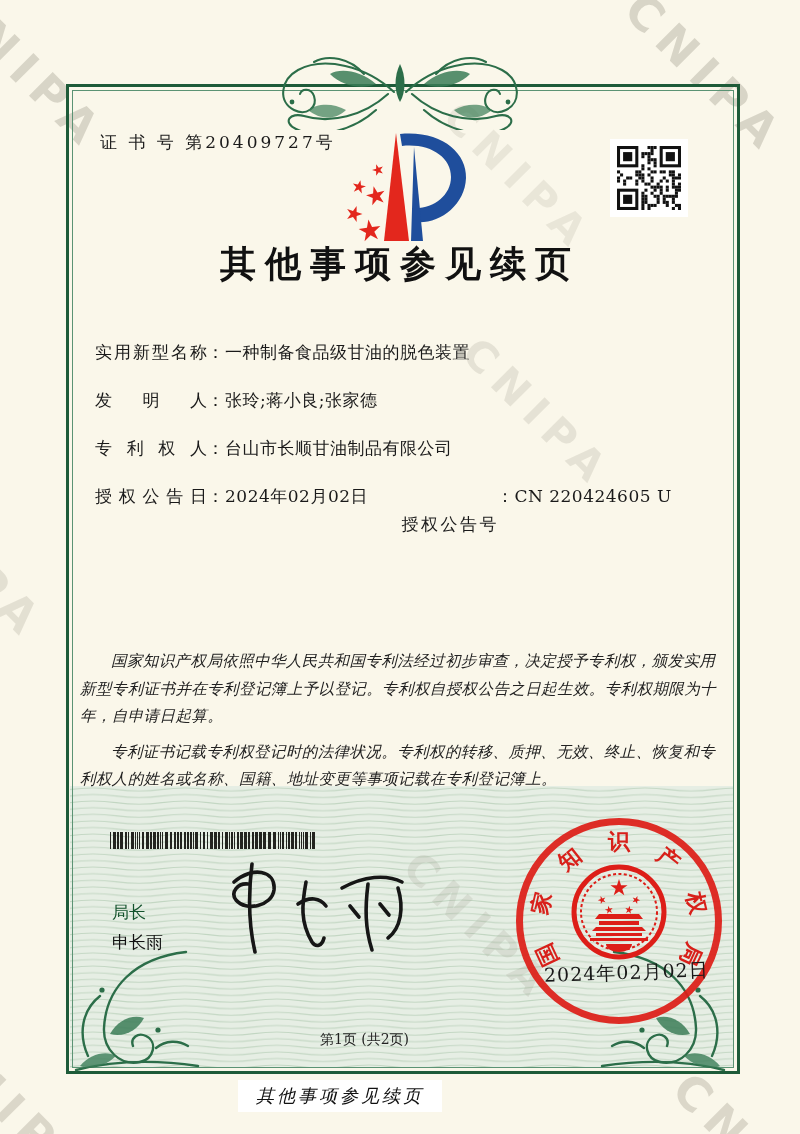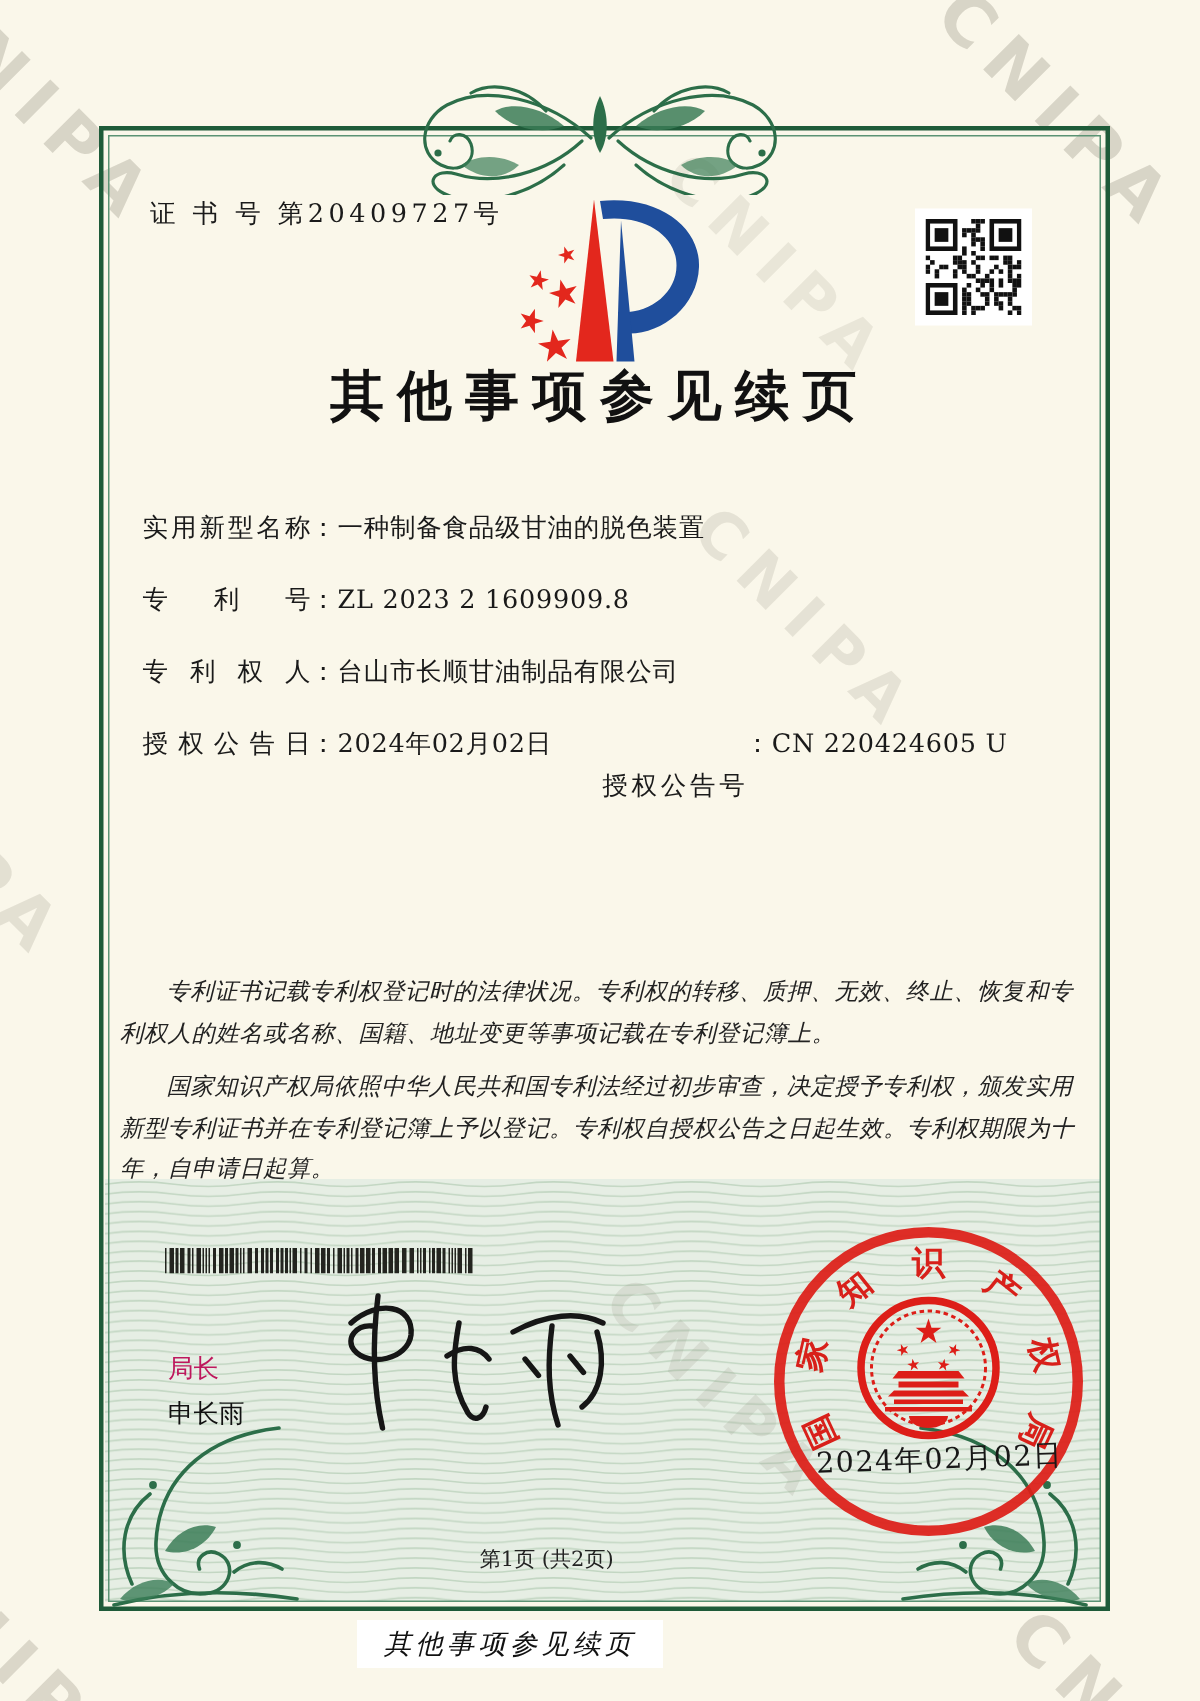--- a/index.html
+++ b/index.html
@@ -42,21 +42,21 @@
   .grant2{margin-left:28px;}
   .grant2 .flabel{width:95px;margin-top:28px;}
   
   .paras{left:80px;top:648px;width:650px;z-index:5;}
   .paras p{margin:0 0 8px 0;font-size:15.5px;line-height:1.78;letter-spacing:.4px;
            text-indent:2em;font-style:italic;color:#222;}
   
   .barcode{left:110px;top:832px;z-index:5;}
   .barcode rect{fill:#23241f;}
   .signer-title{left:112px;top:901px;font-size:17px;z-index:5;
-    font-family:Liberation Sans, sans-serif;color:#be185d;}
+    font-family:Liberation Sans, sans-serif;color:#14532d;}
   .signer-name{left:112px;top:931px;font-size:17px;z-index:5;
     font-family:Liberation Mono, monospace;color:#111;}
   .sig{left:222px;top:848px;z-index:5;}
   
   .seal{left:516px;top:818px;width:206px;height:206px;z-index:6;}
   .seal-ring{position:absolute;inset:0;border:7px solid rgba(221,30,24,.93);border-radius:50%;}
   .seal-char{position:absolute;left:50%;top:50%;font-size:22px;font-weight:bold;color:#D8201A;
     font-family:"DejaVu Serif","Liberation Serif",serif;}
   .seal-date{position:absolute;left:28px;top:142px;font-size:19px;color:#181818;
     letter-spacing:1px;transform:rotate(-2deg);white-space:nowrap;}
@@ -276,34 +276,34 @@
     </svg>
 </div>
 
 <div class="abs title">其他事项参见续页</div>
 
 <div class="abs fields">
   <div class="frow">
     <span class="flabel">实用新型名称</span><span class="fcolon">：</span><span class="fvalue">一种制备食品级甘油的脱色装置</span>
   </div>
   <div class="frow">
-    <span class="flabel">专利号</span><span class="fcolon">：</span><span class="fvalue">ZL 2023 2 1609909.8</span>
+    <span class="flabel">发明人</span><span class="fcolon">：</span><span class="fvalue">张玲;蒋小良;张家德</span>
   </div>
   <div class="frow">
     <span class="flabel">专利权人</span><span class="fcolon">：</span><span class="fvalue">台山市长顺甘油制品有限公司</span>
   </div>
   <div class="frow grant">
     <span><span class="flabel">授权公告日</span><span class="fcolon">：</span><span class="fvalue">2024年02月02日</span></span>
     <span class="grant2"><span class="flabel">授权公告号</span><span class="fcolon">：</span><span class="fvalue">CN 220424605 U</span></span>
   </div>
 </div>
 
 <div class="abs paras">
+  <p>国家知识产权局依照中华人民共和国专利法经过初步审查，决定授予专利权，颁发实用新型专利证书并在专利登记簿上予以登记。专利权自授权公告之日起生效。专利权期限为十年，自申请日起算。</p>
   <p>专利证书记载专利权登记时的法律状况。专利权的转移、质押、无效、终止、恢复和专利权人的姓名或名称、国籍、地址变更等事项记载在专利登记簿上。</p>
-  <p>国家知识产权局依照中华人民共和国专利法经过初步审查，决定授予专利权，颁发实用新型专利证书并在专利登记簿上予以登记。专利权自授权公告之日起生效。专利权期限为十年，自申请日起算。</p>
 </div>
 
 <svg class="abs barcode" id="barcode-bars" width="212" height="17" viewBox="0 0 212 17">
     <rect x="0" y="0" width="1" height="17"></rect>
     <rect x="3" y="0" width="3" height="17"></rect>
     <rect x="7" y="0" width="2" height="17"></rect>
     <rect x="10" y="0" width="3" height="17"></rect>
     <rect x="15" y="0" width="2" height="17"></rect>
     <rect x="18" y="0" width="1" height="17"></rect>
     <rect x="21" y="0" width="3" height="17"></rect>

